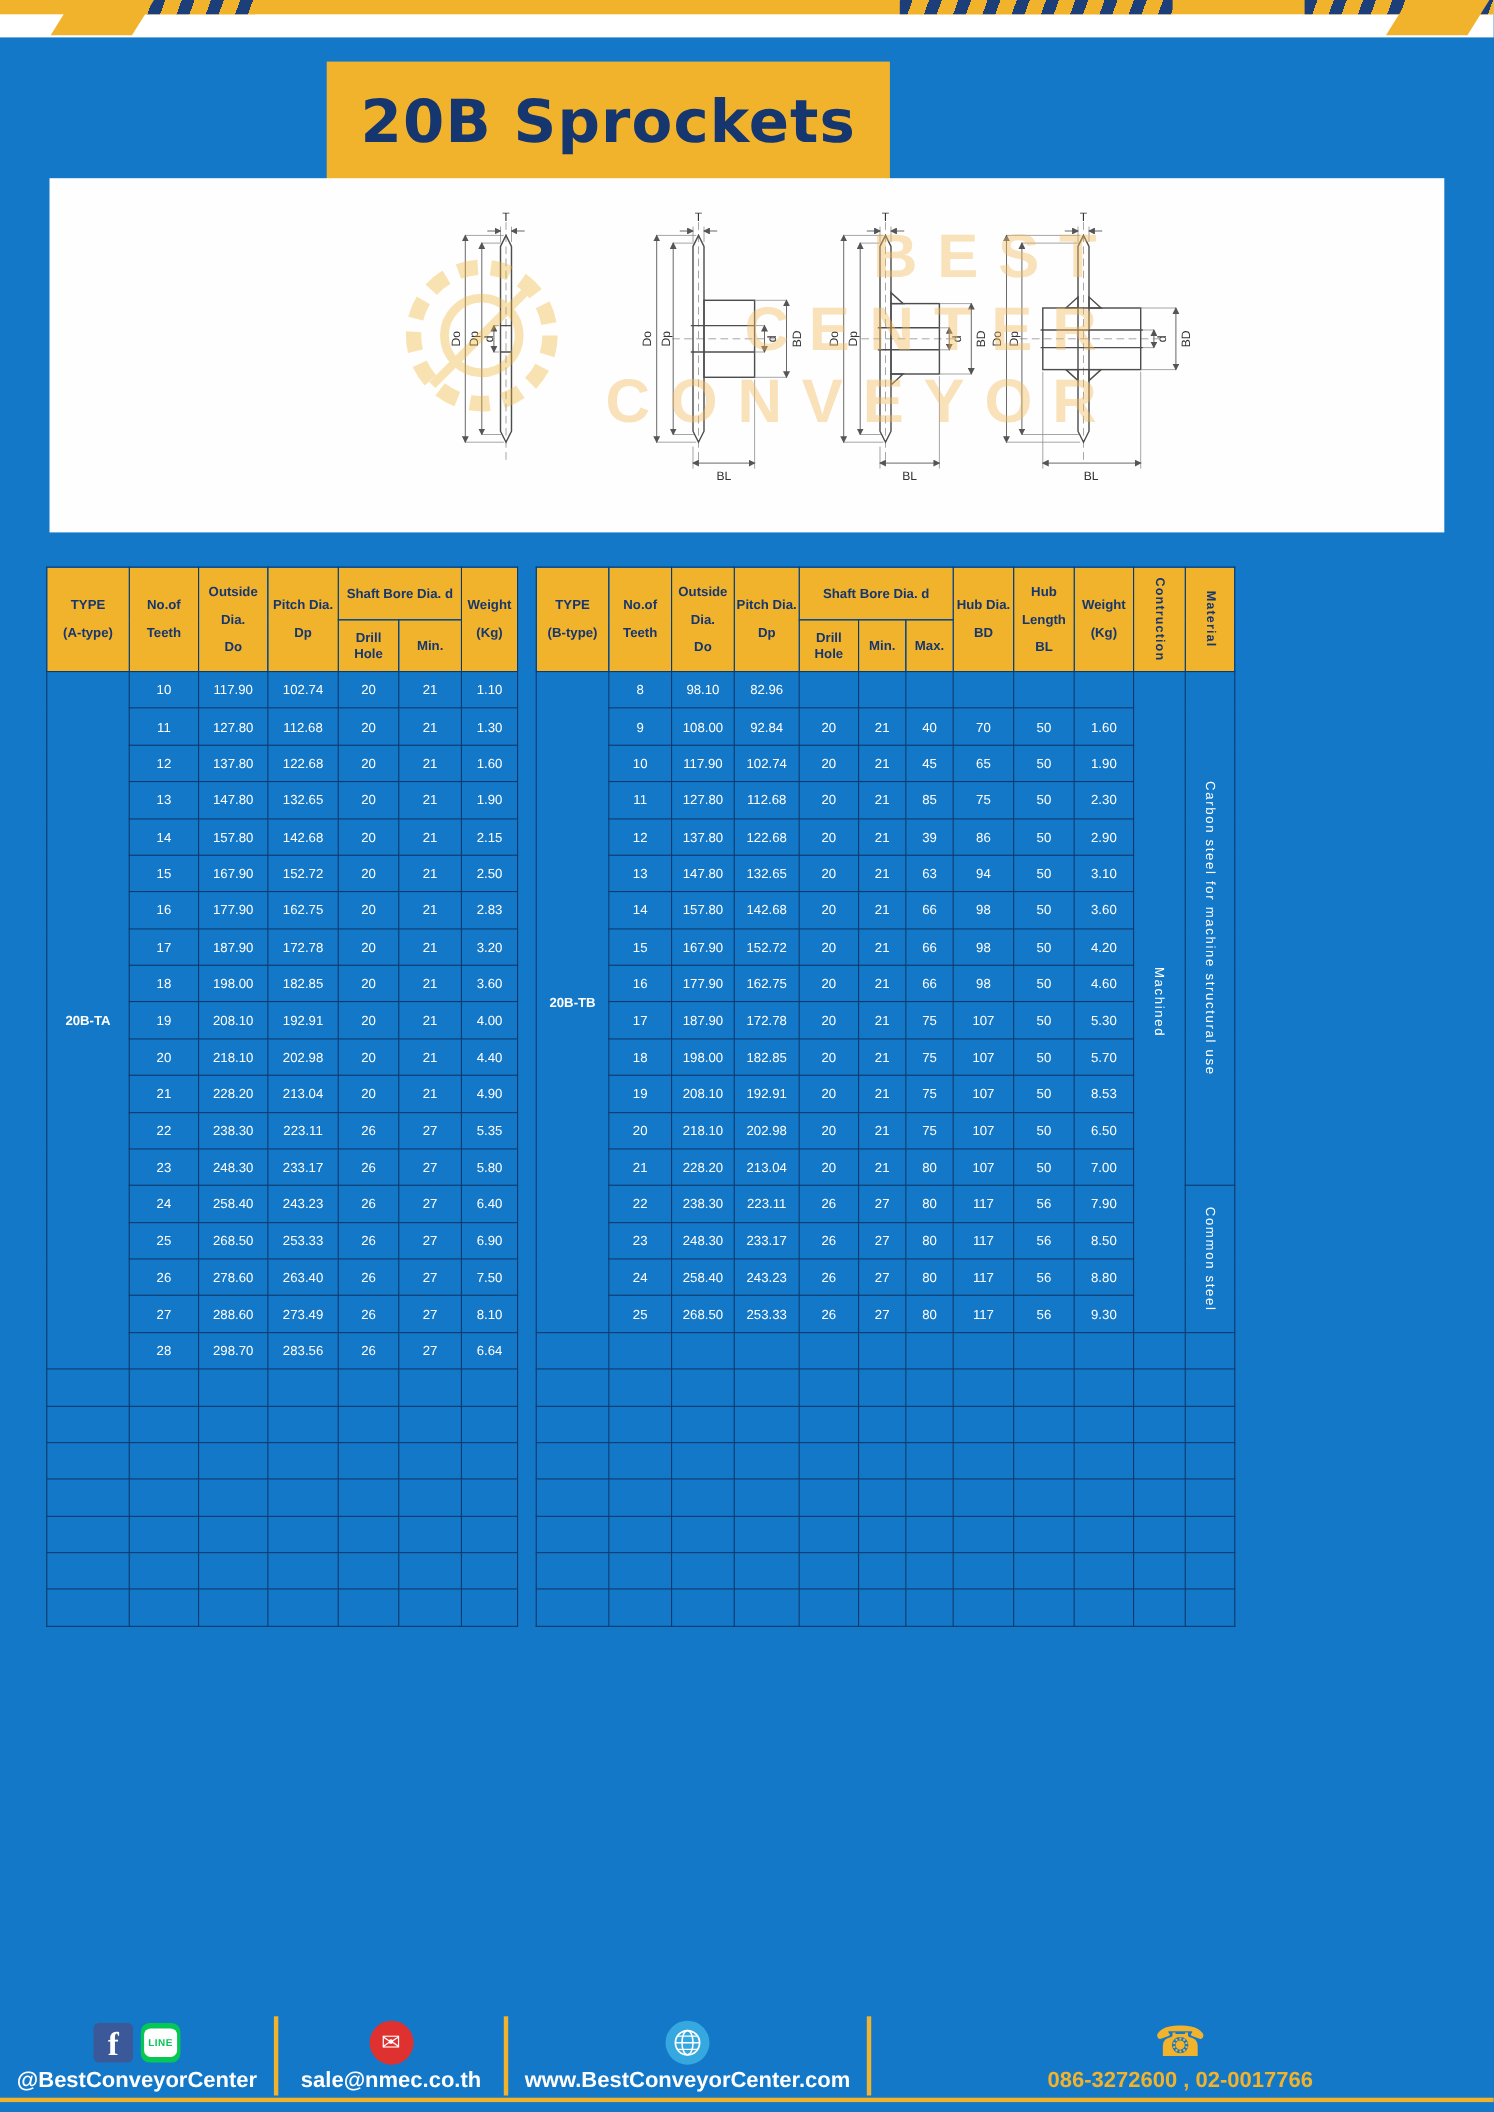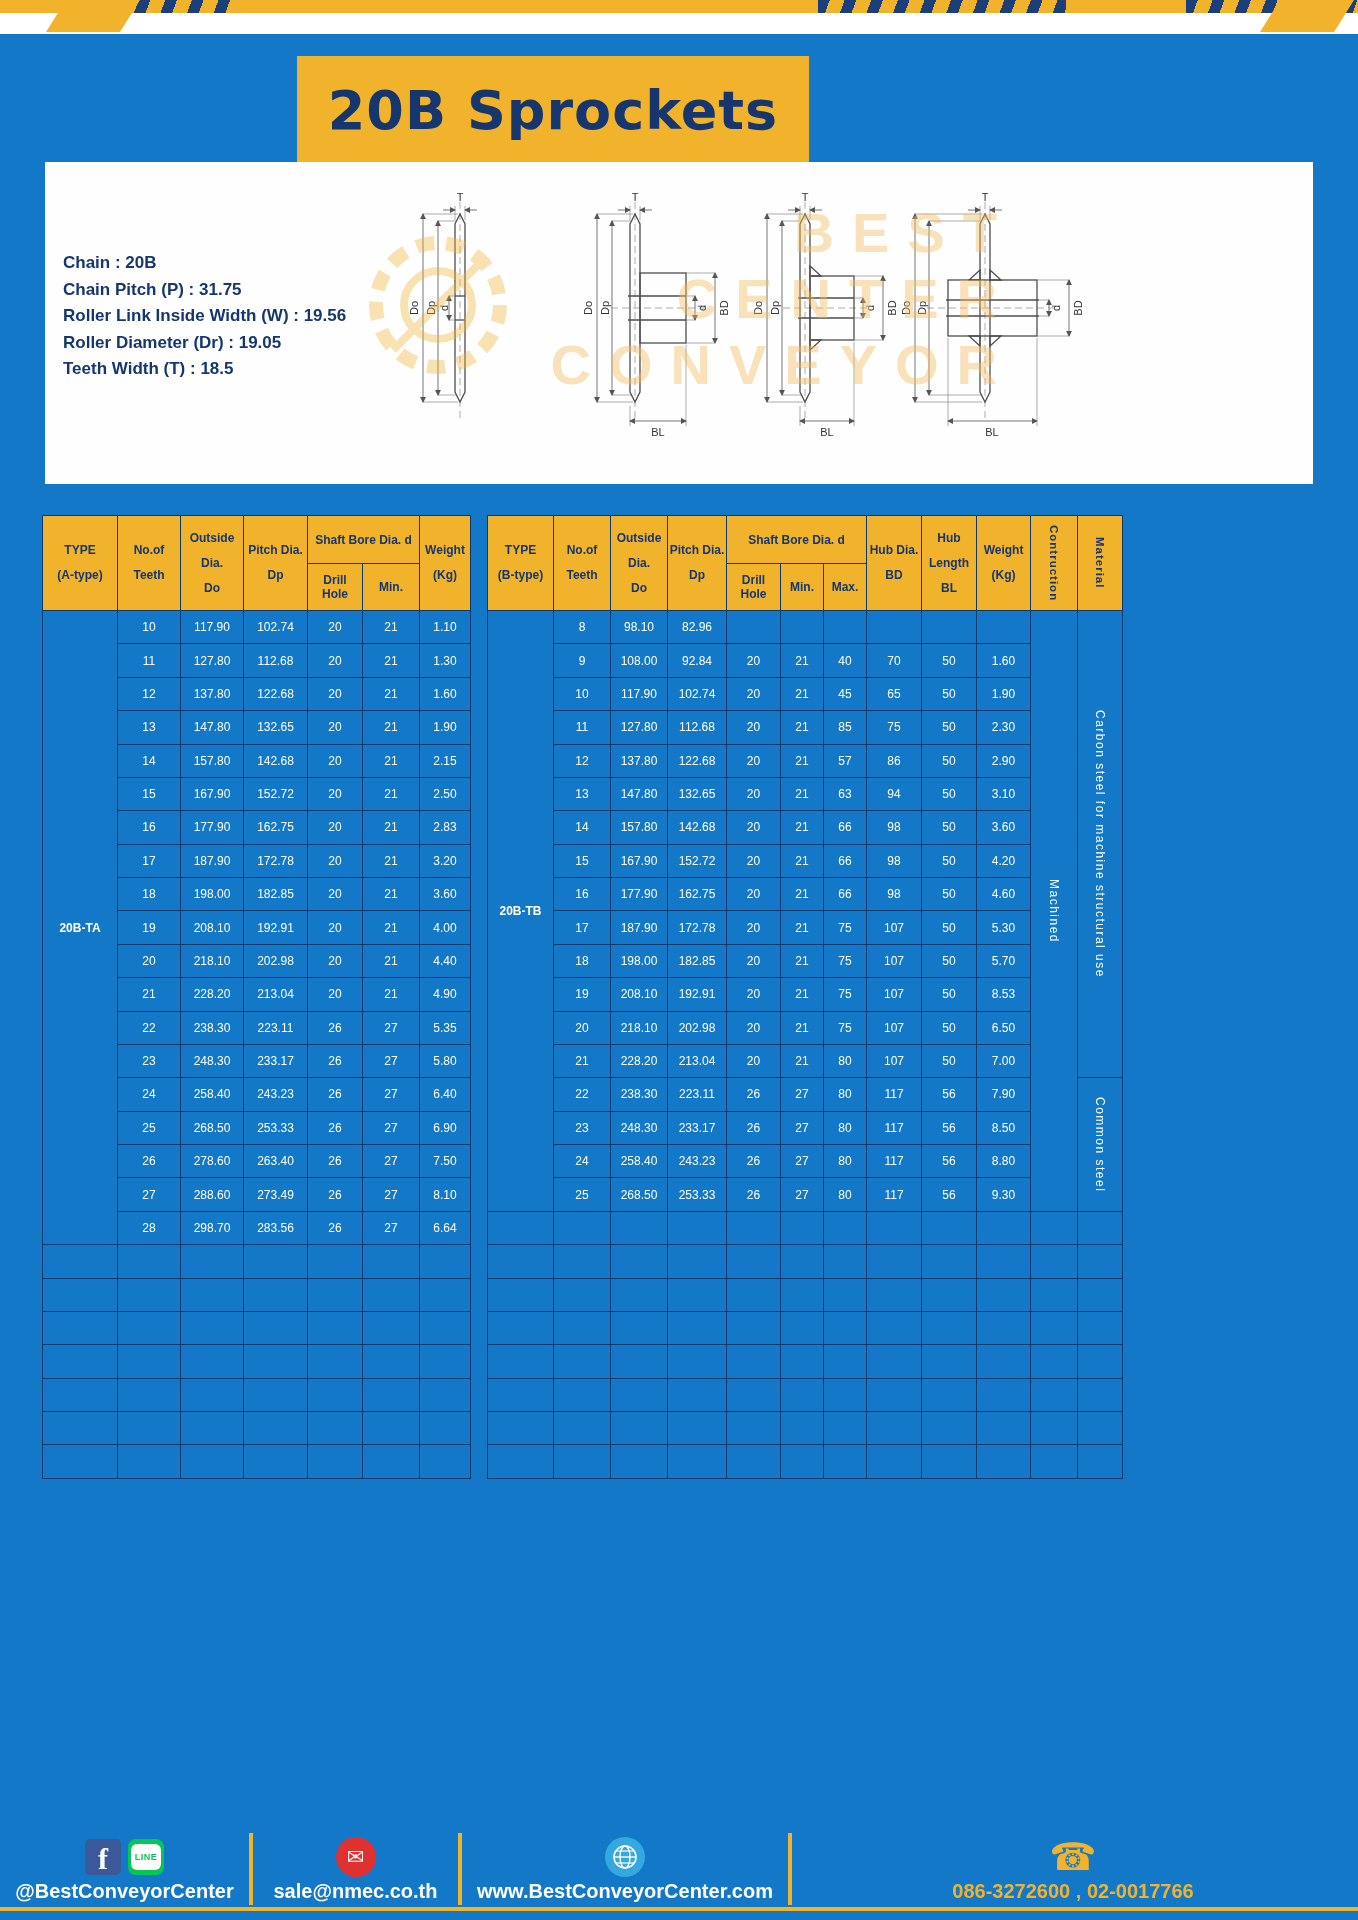--- a/index.html
+++ b/index.html
@@ -85,27 +85,20 @@
   <div class="ts-wedge ts-w1"></div>
   <div class="ts-wedge ts-w2"></div>
 </div>
 
 <div class="title-banner">
   <div class="t">20B Sprockets</div>
 </div>
 
 <div class="diagram-panel">
 
-  <div class="specs">
-    <div class="spec-line">Chain : 20B</div>
-    <div class="spec-line">Chain Pitch (P) : 31.75</div>
-    <div class="spec-line">Roller Link Inside Width (W) : 19.56</div>
-    <div class="spec-line">Roller Diameter (Dr) : 19.05</div>
-    <div class="spec-line">Teeth Width (T) : 18.5</div>
-  </div>
 
   <svg class="wm-gear" width="170" height="170" viewBox="0 0 170 170">
     <circle cx="85" cy="85" r="62" fill="none" stroke="#f2b32c" stroke-width="14" stroke-dasharray="18 12"></circle>
     <circle cx="85" cy="85" r="34" fill="none" stroke="#f2b32c" stroke-width="8"></circle>
     <line x1="40" y1="130" x2="130" y2="40" stroke="#f2b32c" stroke-width="8"></line>
   </svg>
 
   <div class="watermark">
     <div class="wm">BEST</div>
     <div class="wm">CENTER</div>
@@ -620,21 +613,21 @@
         <td class="data-cell">75</td>
         <td class="data-cell">50</td>
         <td class="data-cell">2.30</td>
       </tr>
       <tr>
         <td class="data-cell">12</td>
         <td class="data-cell">137.80</td>
         <td class="data-cell">122.68</td>
         <td class="data-cell">20</td>
         <td class="data-cell">21</td>
-        <td class="data-cell">57</td>
+        <td class="data-cell">39</td>
         <td class="data-cell">86</td>
         <td class="data-cell">50</td>
         <td class="data-cell">2.90</td>
       </tr>
       <tr>
         <td class="data-cell">13</td>
         <td class="data-cell">147.80</td>
         <td class="data-cell">132.65</td>
         <td class="data-cell">20</td>
         <td class="data-cell">21</td>

